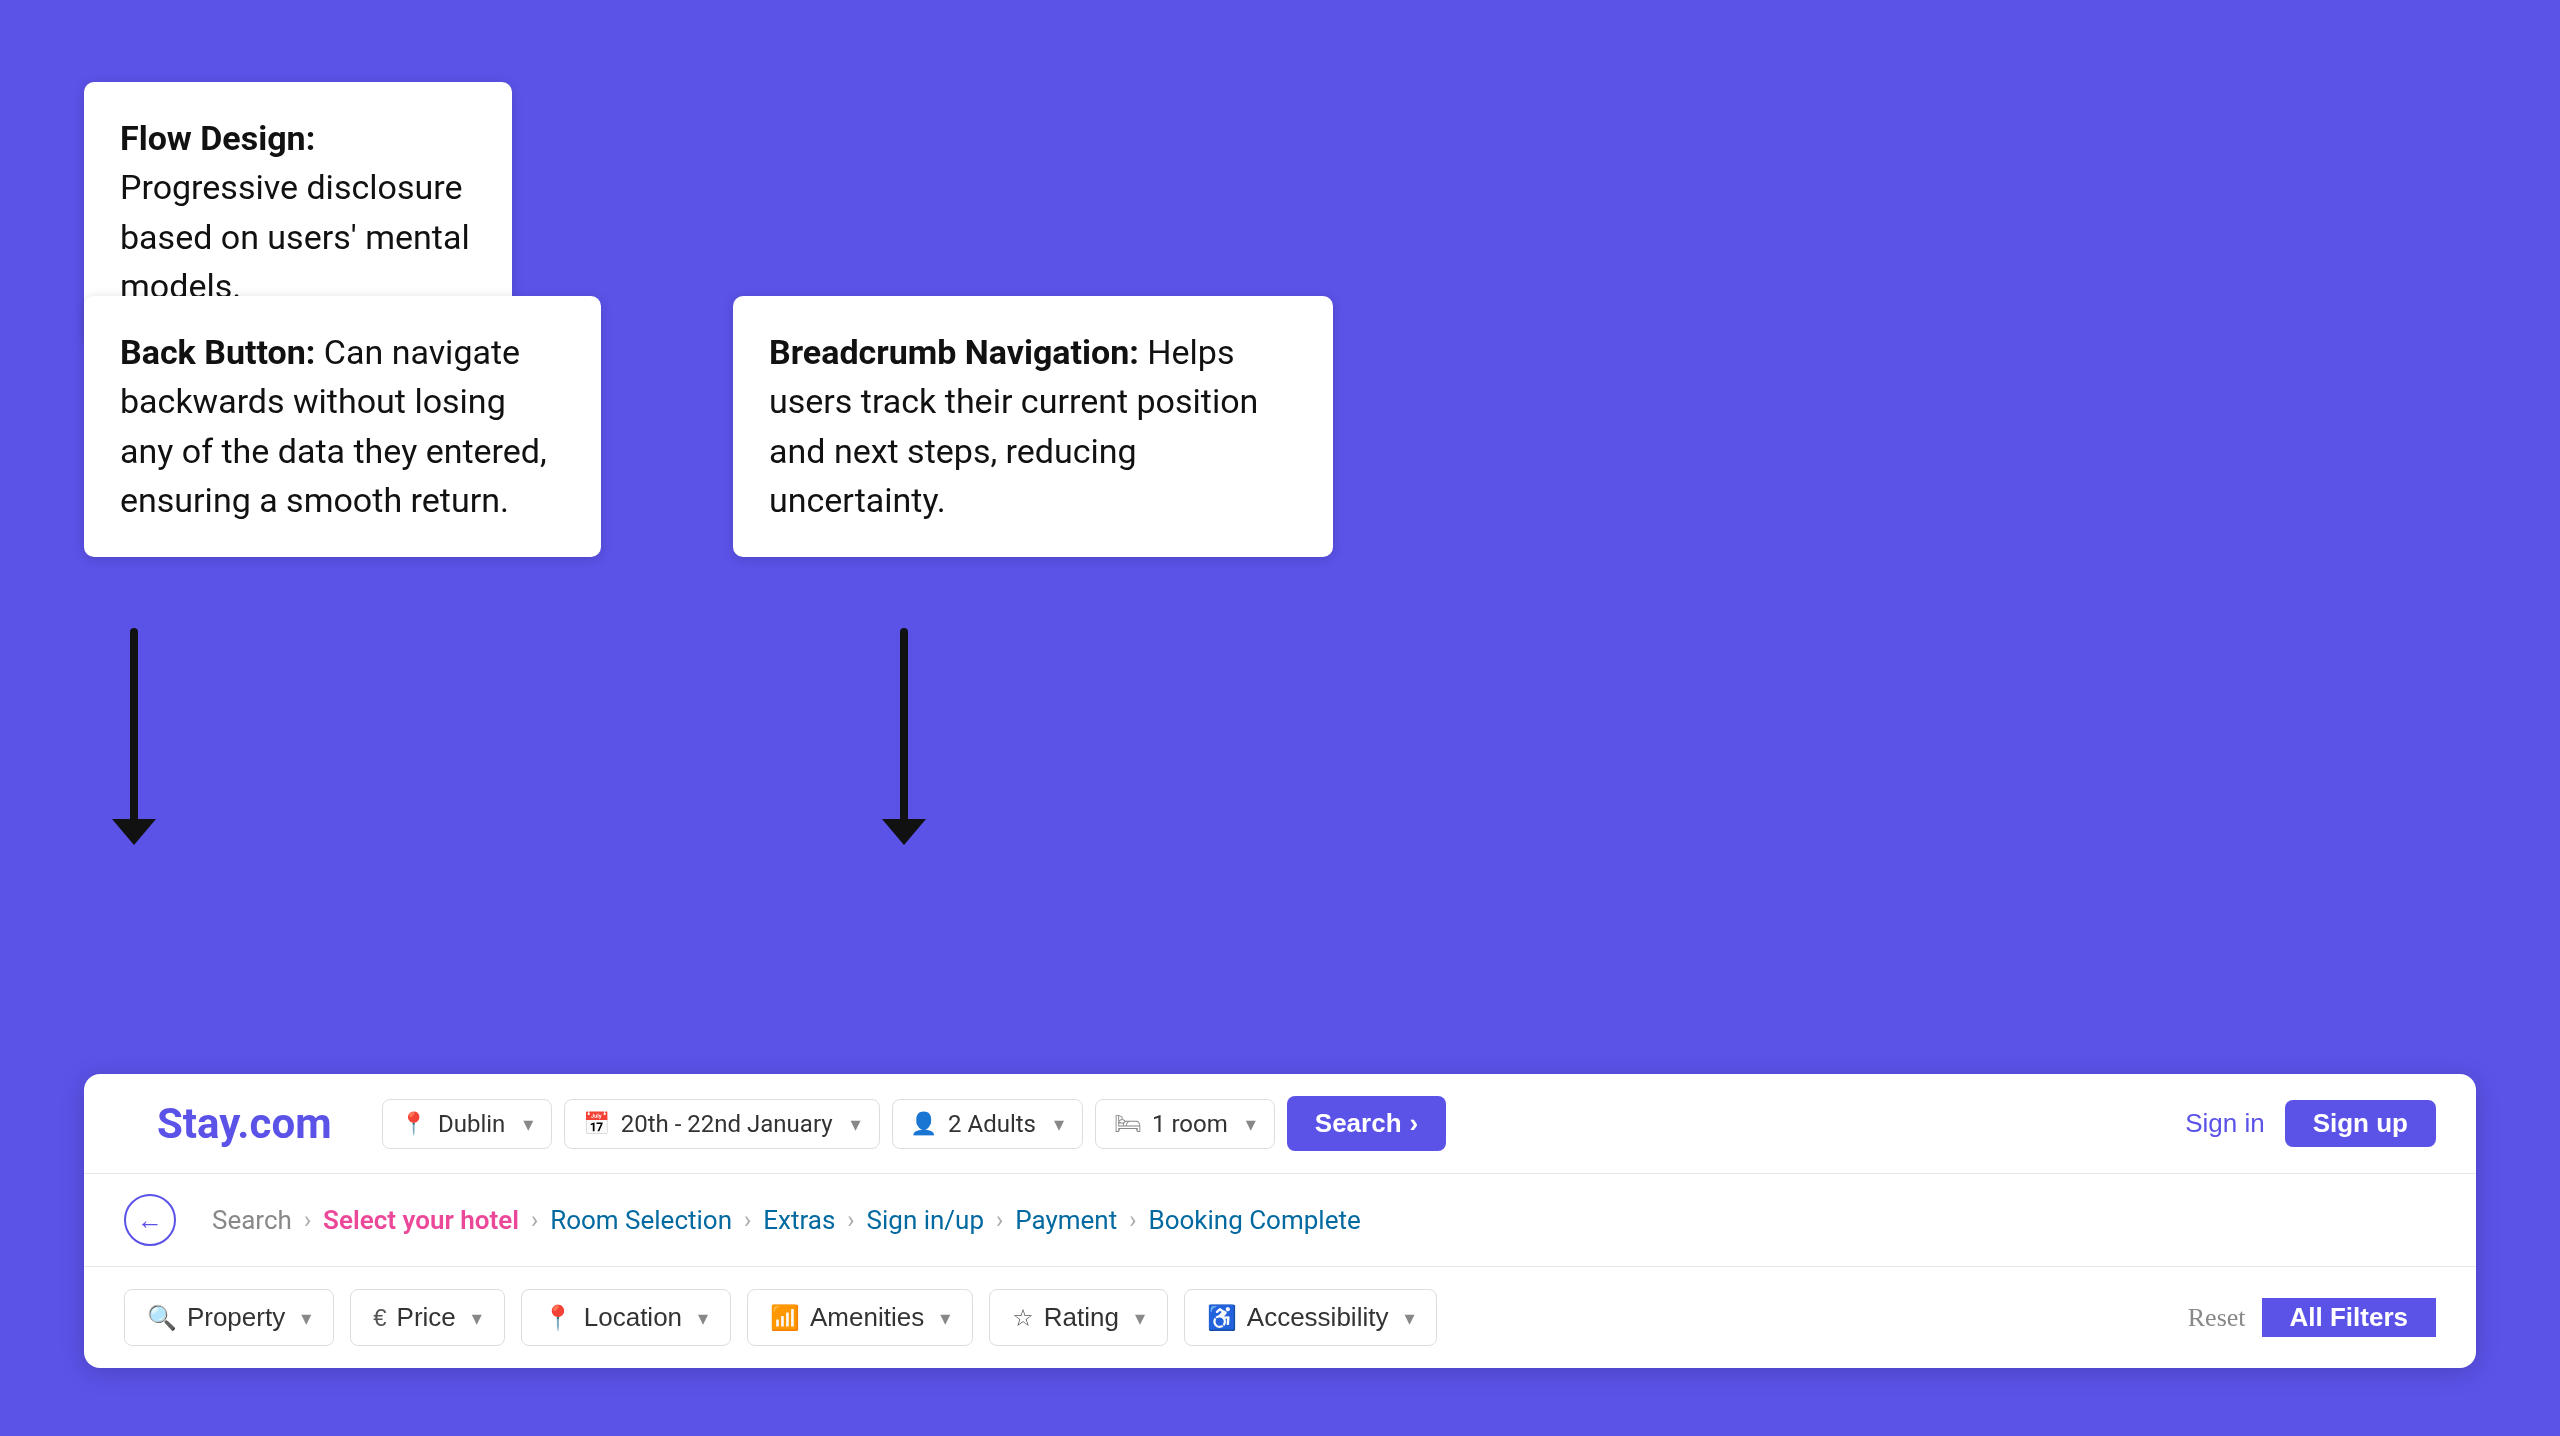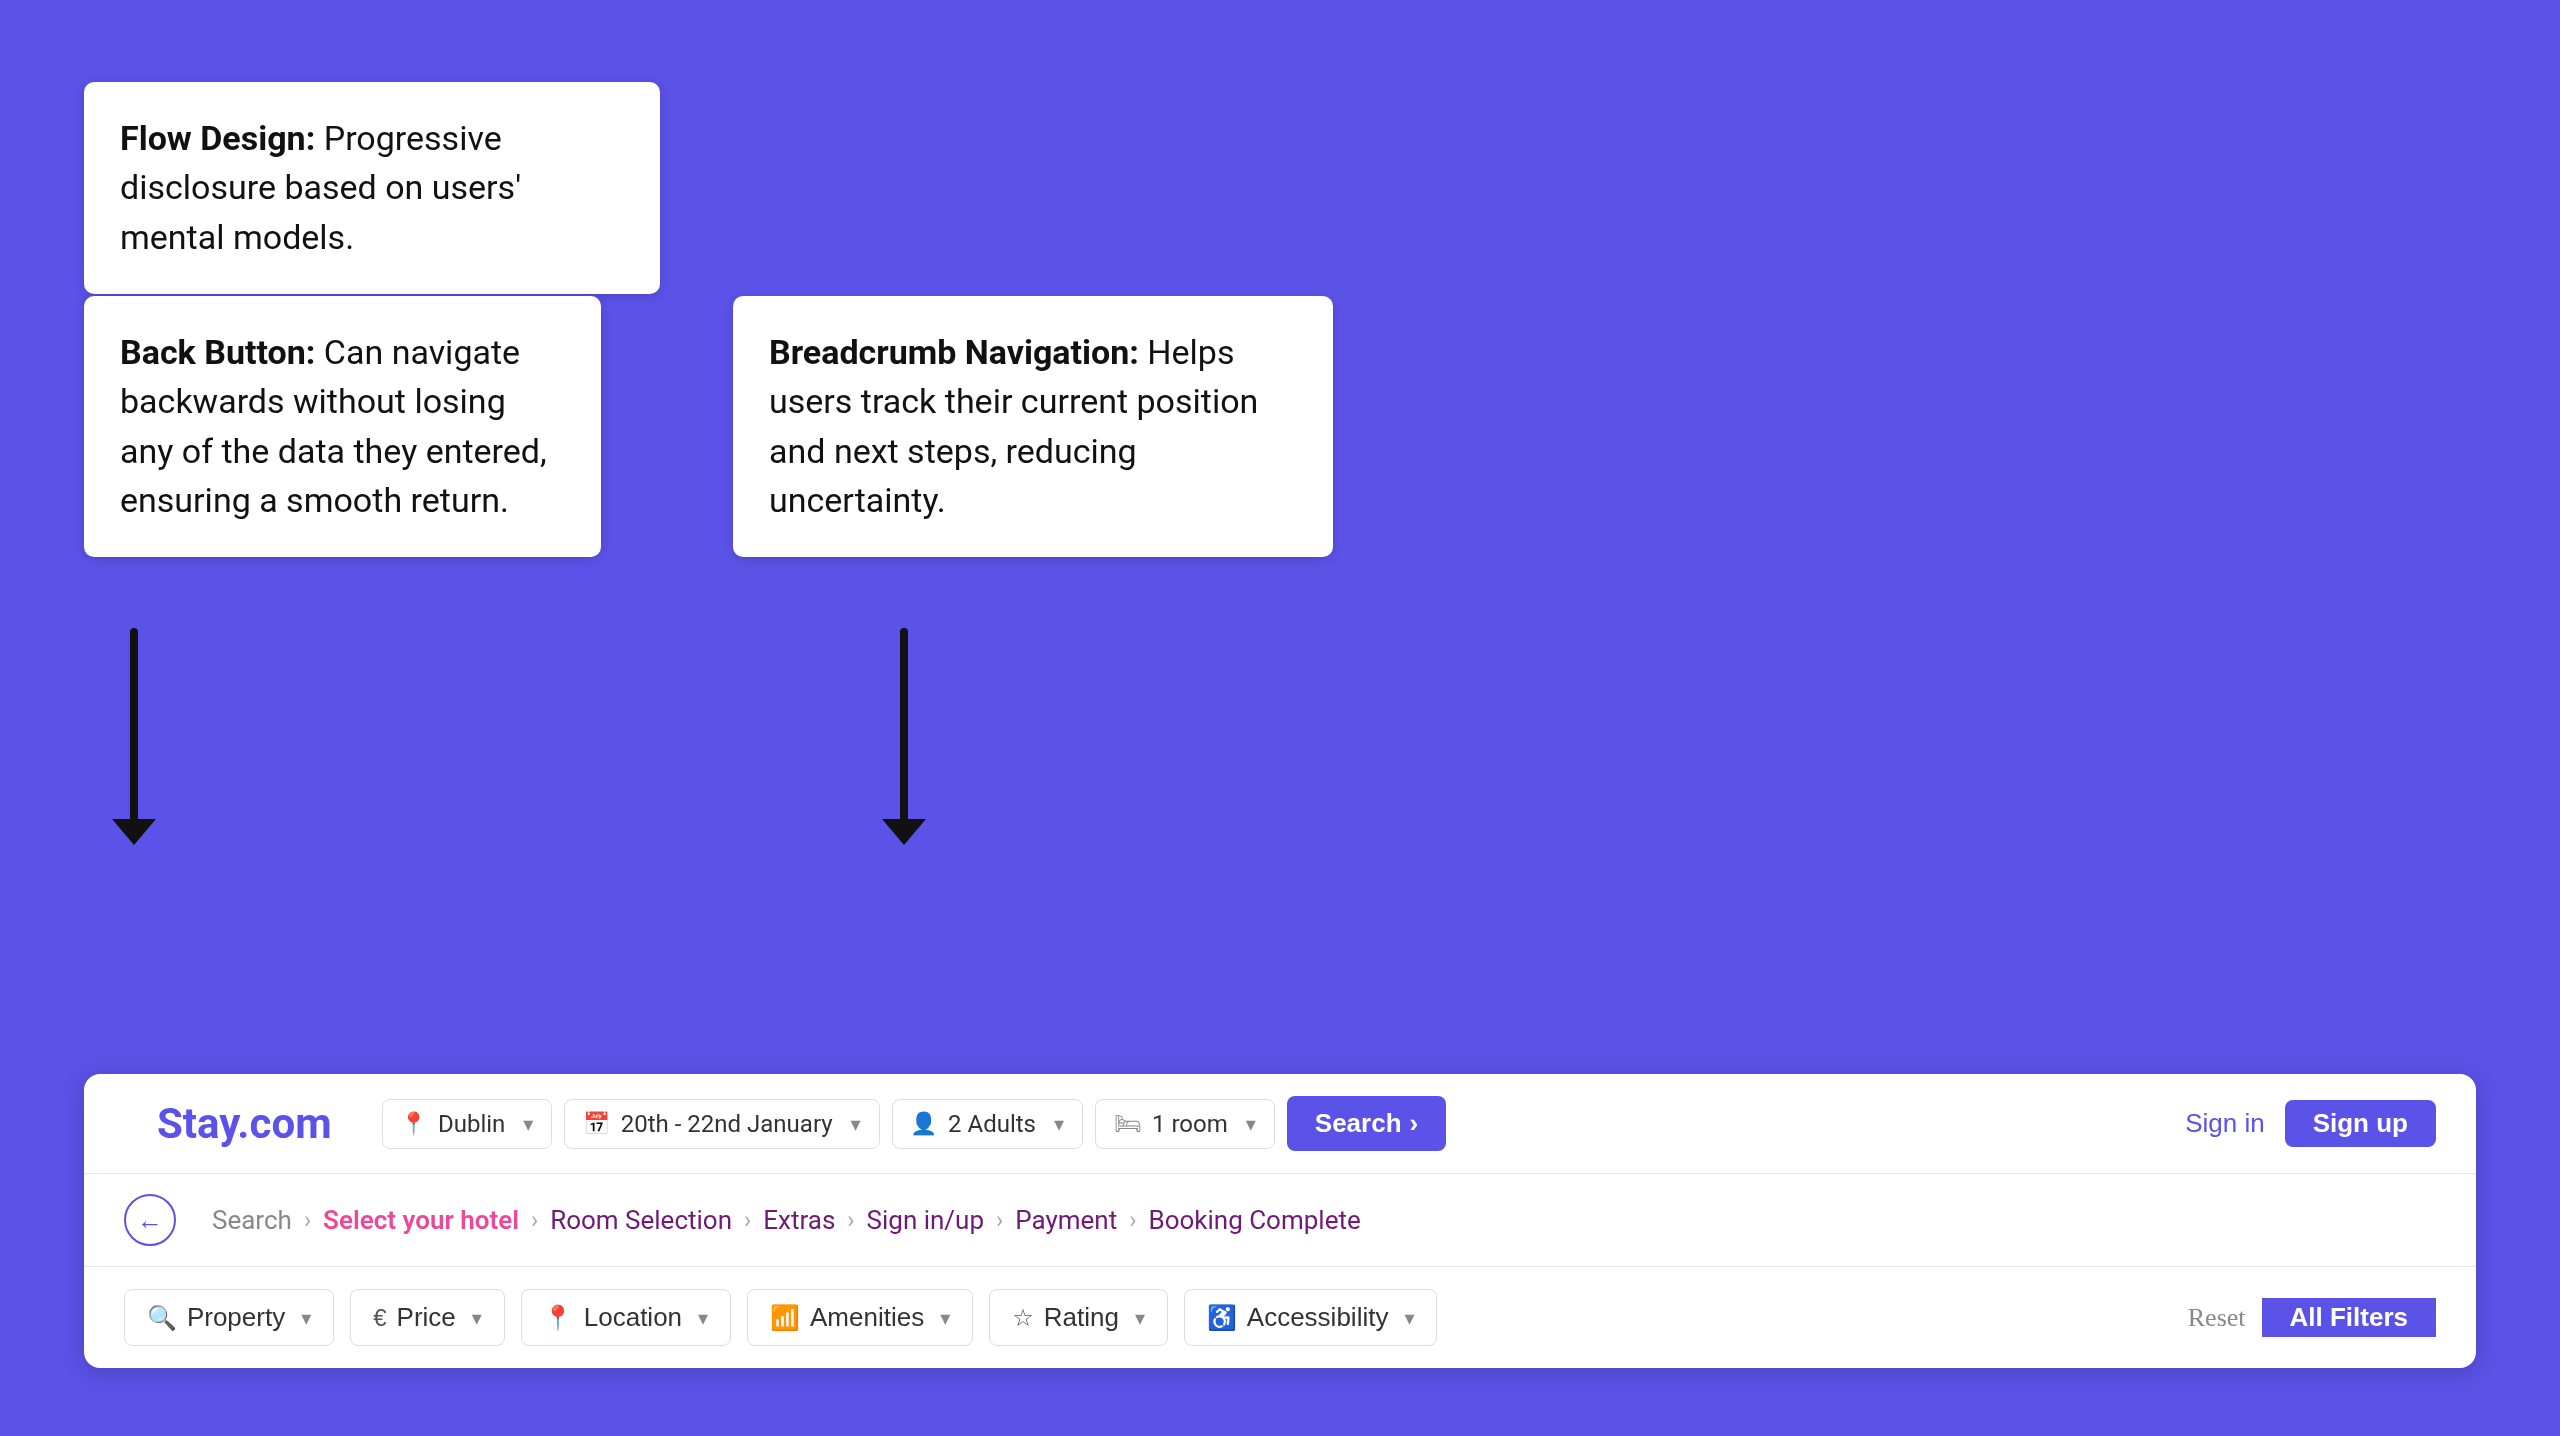--- a/index.html
+++ b/index.html
@@ -29,21 +29,21 @@
     }
 
     .tooltip-box p strong {
       font-weight: 700;
     }
 
     
     #tooltip-flow {
       top: 82px;
       left: 84px;
-      width: 576px;
+      width: 428px;
     }
 
     
     #tooltip-back {
       top: 296px;
       left: 84px;
       width: 517px;
     }
 
     
@@ -224,21 +224,21 @@
       color: #888;
       white-space: nowrap;
     }
 
     .breadcrumb-item.active {
       color: #ec4899;
       font-weight: 600;
     }
 
     .breadcrumb-item.muted {
-      color: #701a75;
+      color: #0369a1;
     }
 
     .breadcrumb-sep {
       margin: 0 12px;
       color: #aaa;
       font-size: 24px;
     }
 
     
     .filter-bar {

